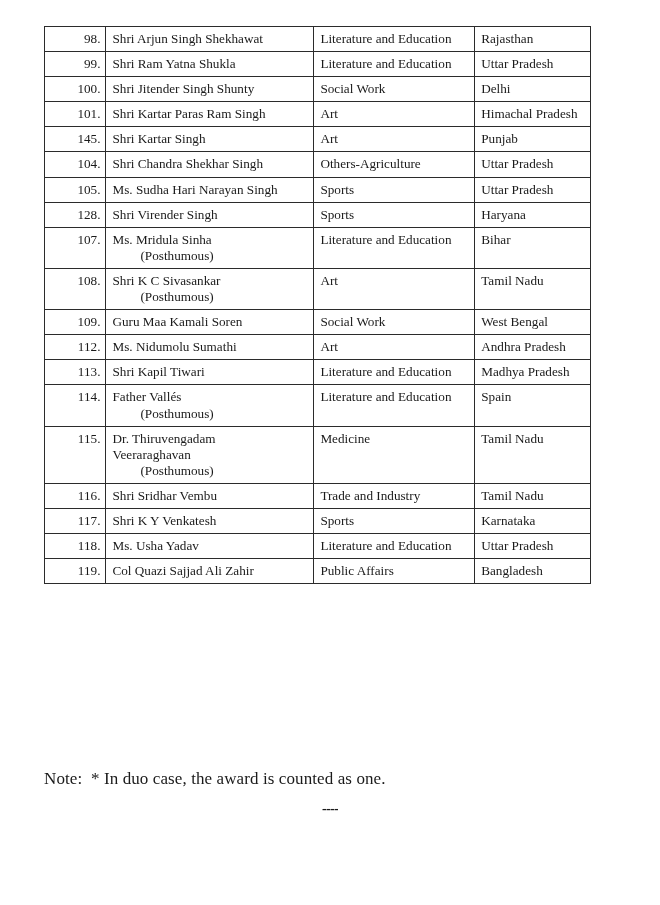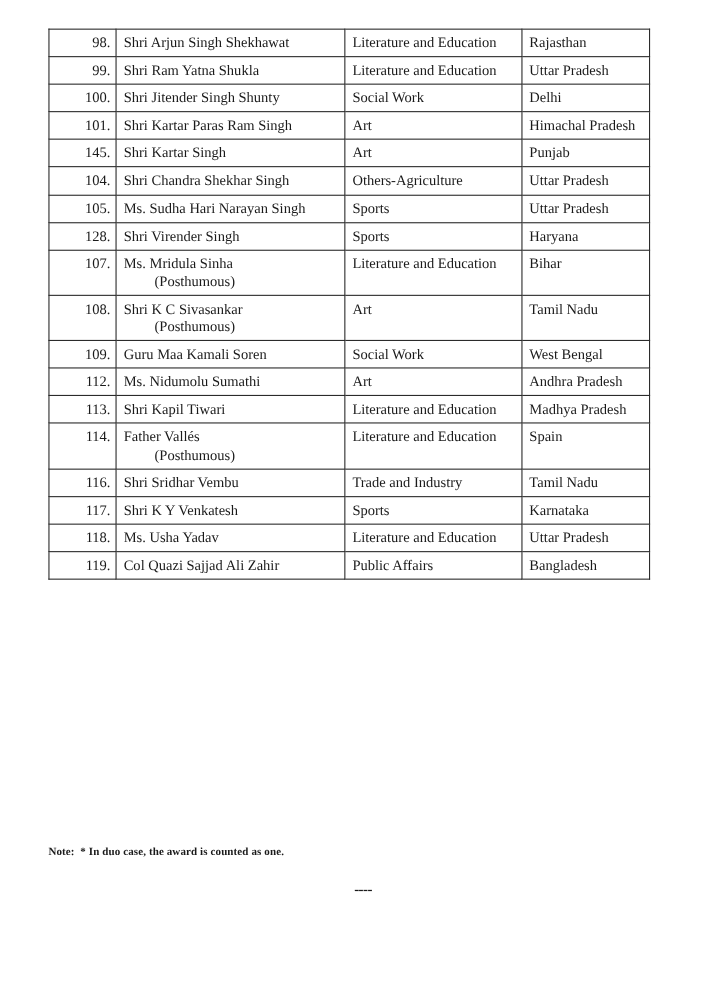--- a/index.html
+++ b/index.html
@@ -55,22 +55,22 @@
     display: block;
     font-weight: normal;
     margin-left: 28px;
   }
   .name-line { display: block; }
 
   #note {
     position: absolute;
     left: 44px;
     top: 769px;
-    font-size: 10px;
-    font-weight: bold;
+    font-size: 17px;
+    font-weight: normal;
     letter-spacing: 0.1px;
     white-space: pre;
   }
 
   #separator {
     position: absolute;
     left: 0;
     top: 801px;
     width: 660px;
     text-align: center;
@@ -200,20 +200,30 @@
         </tr>
         <tr class="compact">
           <td class="col-sl">114.</td>
           <td class="col-name">
             <span class="name-line">Father Vallés</span>
             <span class="posthumous">(Posthumous)</span>
           </td>
           <td class="col-field">Literature and Education</td>
           <td class="col-state">Spain</td>
         </tr>
+        <tr class="compact">
+          <td class="col-sl">115.</td>
+          <td class="col-name">
+            <span class="name-line">Dr. Thiruvengadam</span>
+            <span class="name-line">Veeraraghavan</span>
+            <span class="posthumous">(Posthumous)</span>
+          </td>
+          <td class="col-field">Medicine</td>
+          <td class="col-state">Tamil Nadu</td>
+        </tr>
         <tr class="tall">
           <td class="col-sl">116.</td>
           <td class="col-name">
             <span class="name-line">Shri Sridhar Vembu</span>
           </td>
           <td class="col-field">Trade and Industry</td>
           <td class="col-state">Tamil Nadu</td>
         </tr>
         <tr class="tall">
           <td class="col-sl">117.</td>

